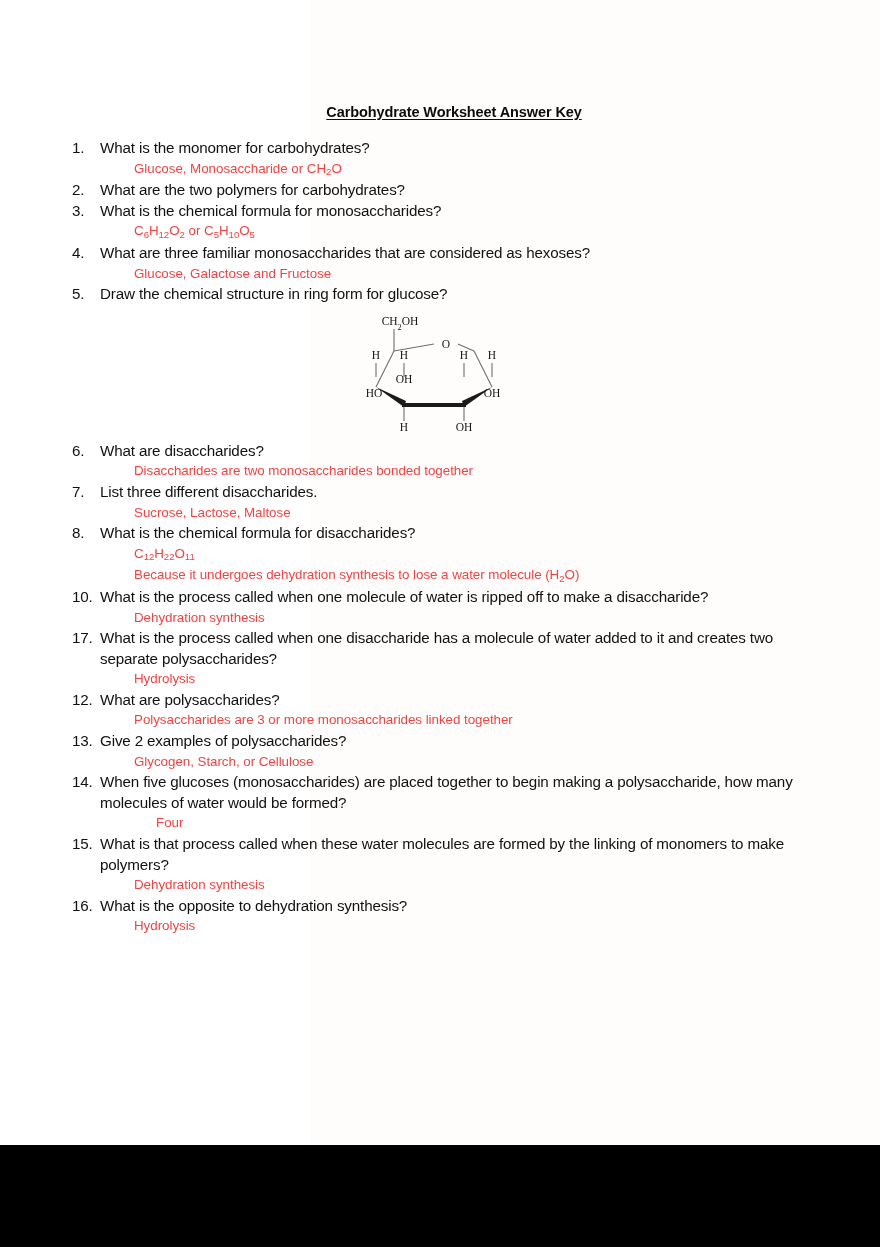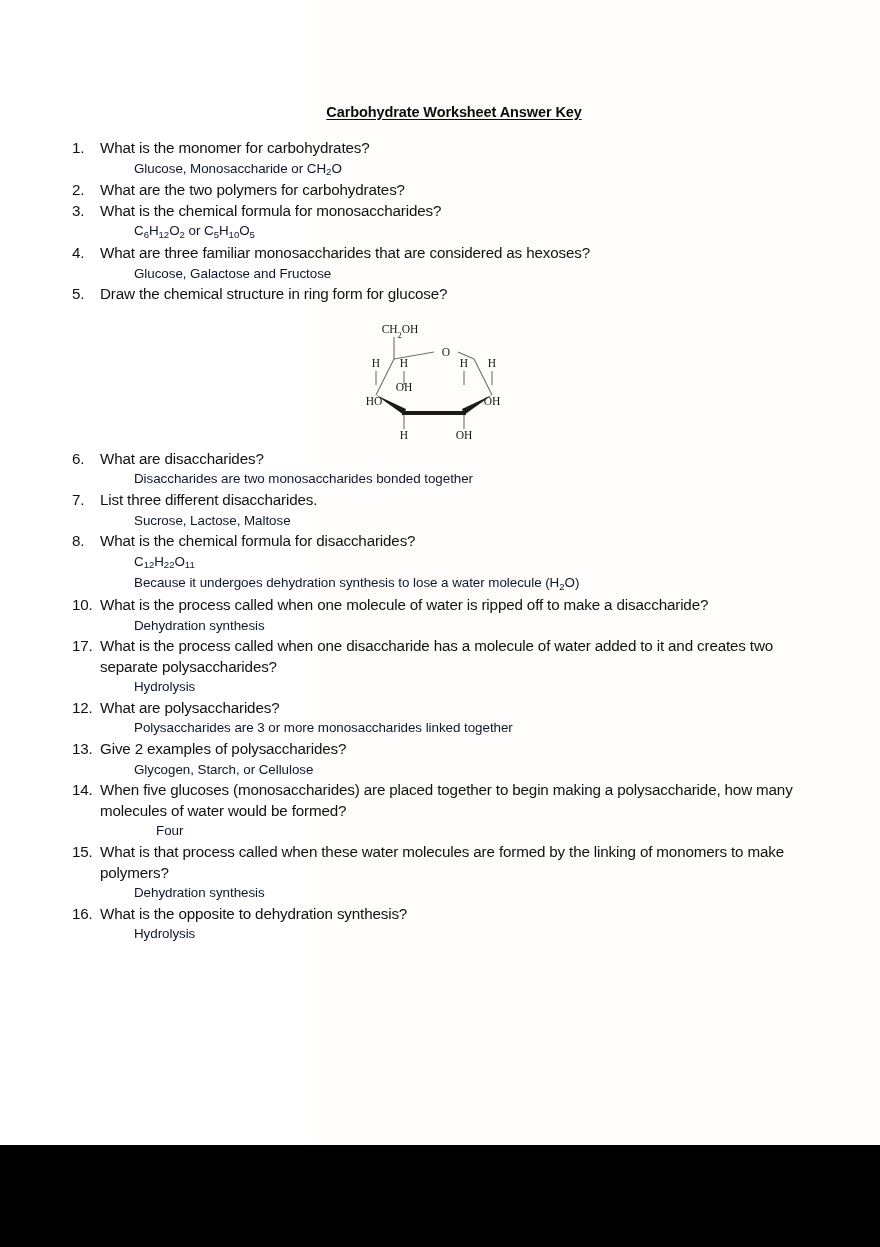--- a/index.html
+++ b/index.html
@@ -65,42 +65,42 @@
     text-indent: -28px;
     margin: 0;
     letter-spacing: -0.15px;
   }
   .question .num {
     display: inline-block;
     width: 28px;
     text-indent: 0;
   }
   .answer {
-    color: #0f172a;
+    color: #ef4444;
     font-size: 13.4px;
     line-height: 20.6px;
     font-family: "Liberation Sans", sans-serif;
     padding-left: 134px;
     margin: 0;
     letter-spacing: -0.05px;
   }
   .answer.deep {
     padding-left: 156px;
   }
   sub {
     font-size: 0.72em;
     vertical-align: baseline;
     position: relative;
     bottom: -0.24em;
   }
   
   .structure-wrap {
     position: relative;
     height: 126px;
-    margin: 14px 0 4px 0;
+    margin: 6px 0 4px 0;
   }
   .structure {
     position: absolute;
     left: 364px;
     top: 0;
     width: 162px;
     height: 126px;
   }
   .structure svg { display: block; }
   .bottom-band {

